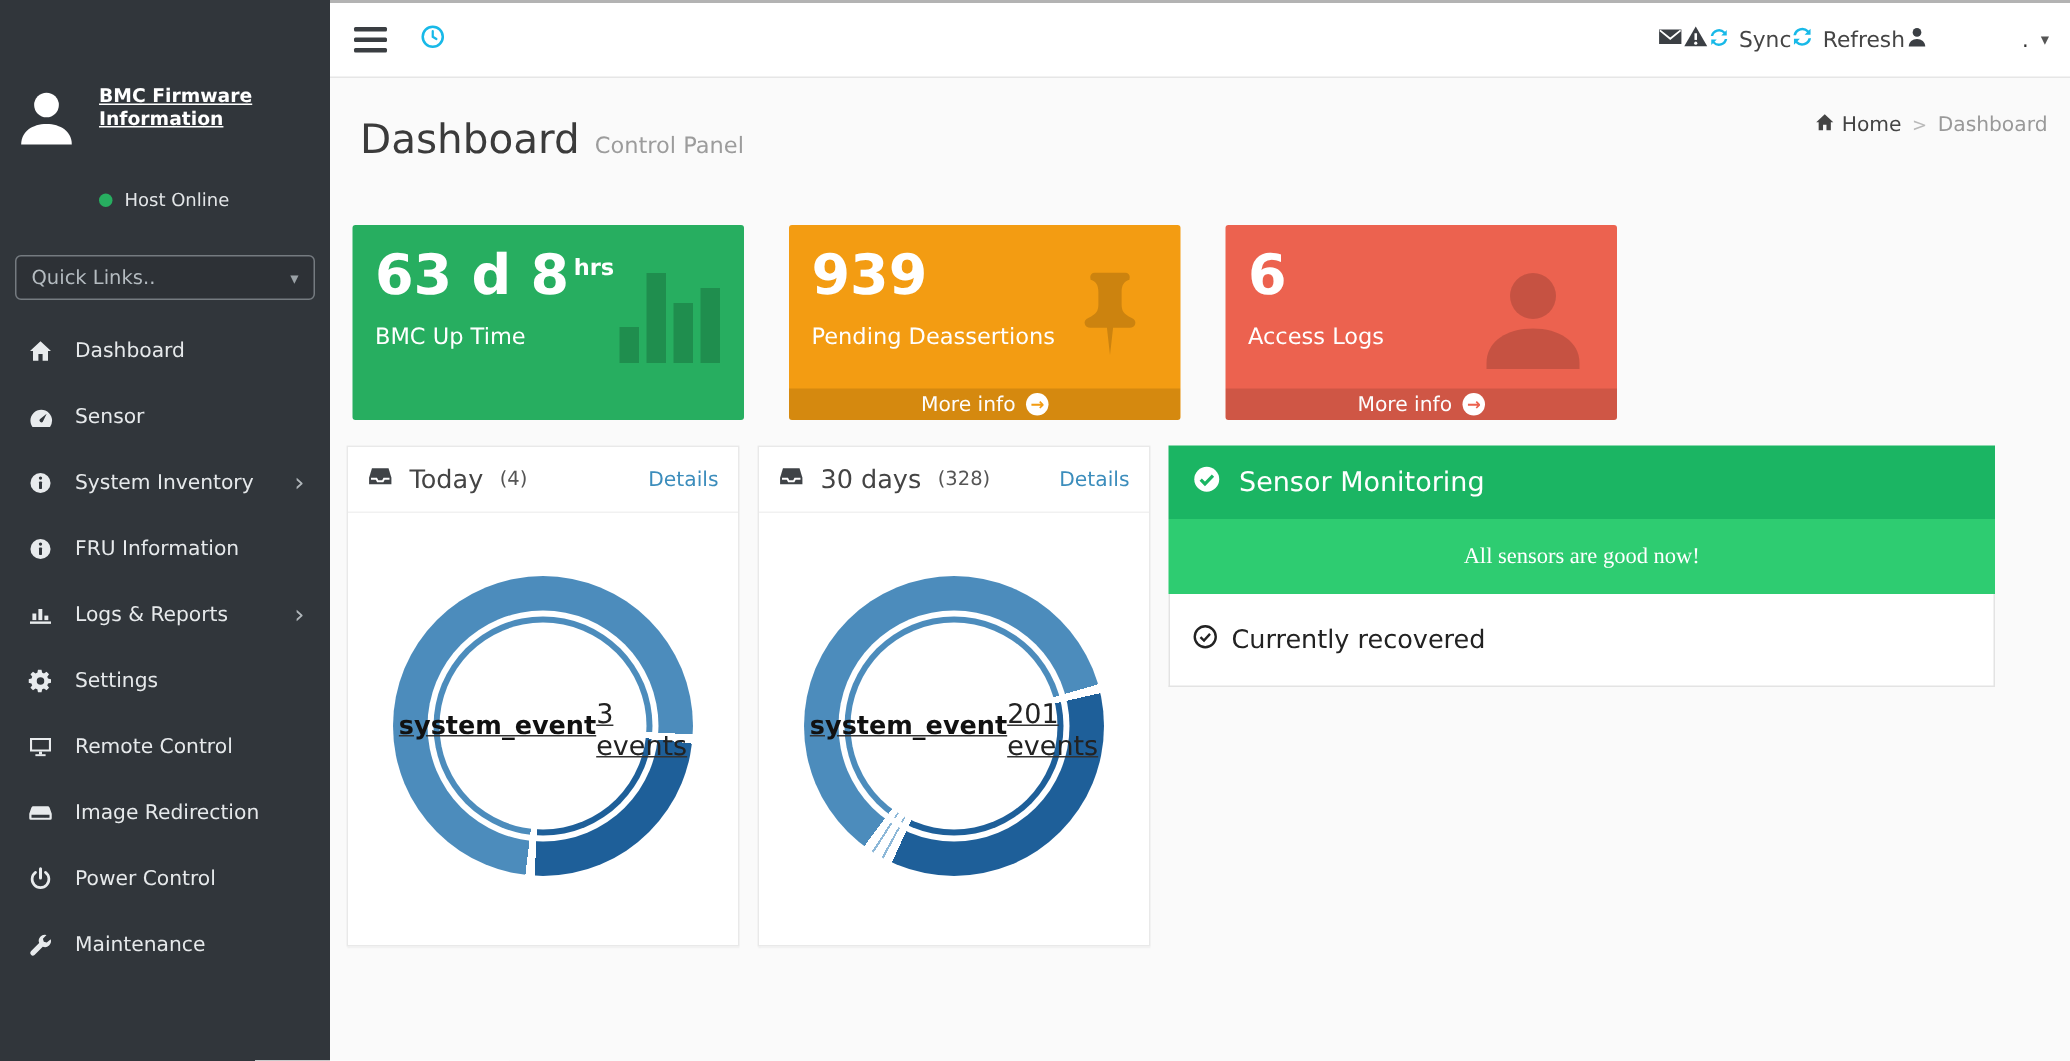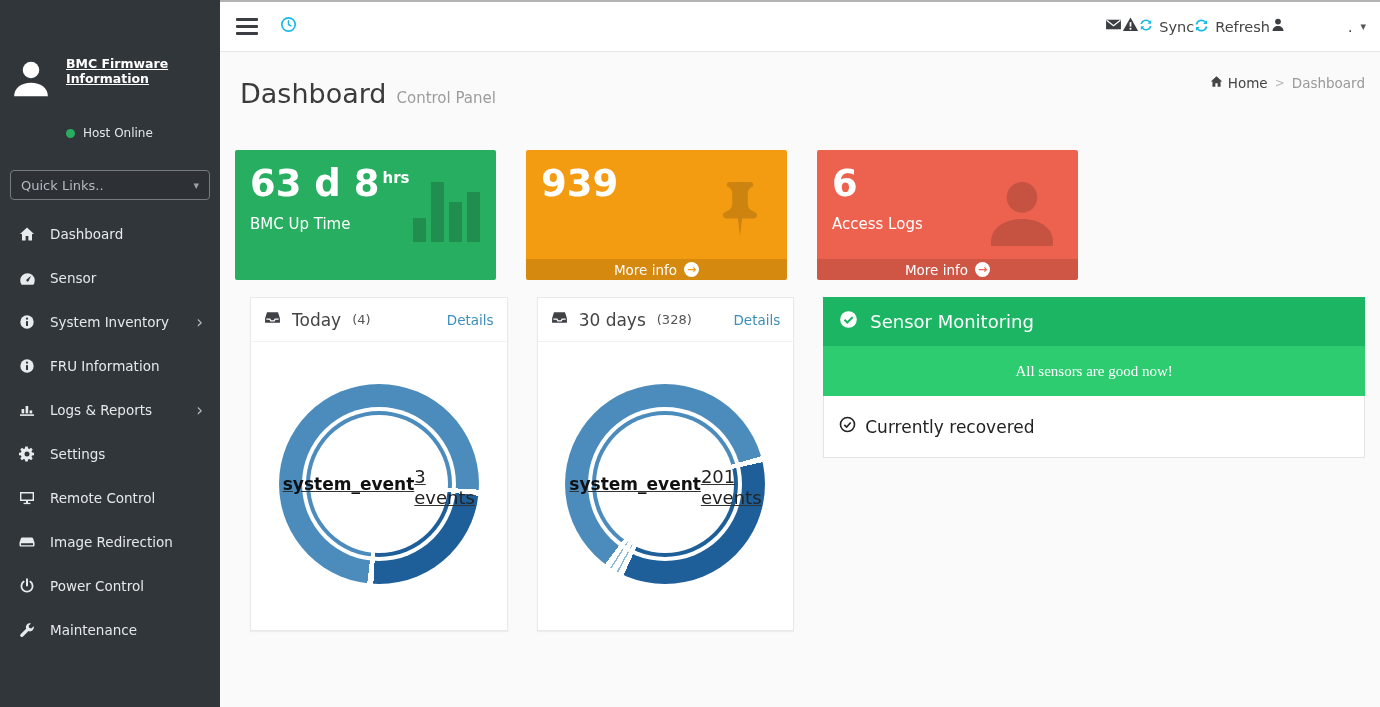--- a/index.html
+++ b/index.html
@@ -52,21 +52,21 @@
   .sb-sup { font-size:15px; font-weight:bold; position:relative; top:-13px; margin-left:3px; }
   .sb-label { font-size:15px; margin-top:9px; }
   .sb-icon { position:absolute; right:16px; top:22px; z-index:1; }
   .bars { display:flex; align-items:flex-end; gap:5px; height:62px; margin-top:8px; }
   .bars div { width:13px; background:rgba(0,0,0,0.18); }
   .sb-footer { position:absolute; left:0; right:0; bottom:0; height:21px; background:rgba(0,0,0,0.12);
     display:flex; align-items:center; justify-content:center; gap:7px; font-size:13.5px; color:#fdfdfd; cursor:pointer; z-index:3; }
   .arrow-circle { width:15px; height:15px; border-radius:50%; background:#fff; color:var(--accent,#888);
     display:flex; align-items:center; justify-content:center; font-size:11px; font-weight:bold; line-height:1; }
   
-  .panels { display:flex; gap:29px; padding:17px 15px 0 30px; align-items:flex-start; }
+  .panels { display:flex; gap:12px; padding:17px 15px 0 11px; align-items:flex-start; }
   .panel { width:262px; background:#fff; border:1px solid #e9e9e9; box-shadow:0 1px 1px rgba(0,0,0,0.05); }
   .panel-heading { height:44px; display:flex; align-items:center; padding:0 13px; gap:11px; border-bottom:1px solid #f1f1f1; }
   .panel-title { font-size:17px; color:#444; }
   .panel-count { font-size:13px; color:#555; }
   .details-link { margin-left:auto; color:#3c8dbc; font-size:13.5px; cursor:pointer; }
   .panel-body { height:288px; display:flex; justify-content:center; }
   
   .donut { position:relative; width:200px; height:200px; border-radius:50%; margin-top:42px; }
   .donut-gap { position:absolute; inset:23px; border-radius:50%; background:#fff; }
   .donut-thin { position:absolute; inset:27px; border-radius:50%; }
@@ -299,20 +299,21 @@
             <div style="height:60px"></div>
             <div style="height:40px"></div>
             <div style="height:50px"></div>
           </div>
       </div>
     </div>
 
     <div class="small-box" style="background-color: rgb(243, 156, 18); --accent: #f39c12;">
       <div class="sb-inner">
         <div class="sb-value">939</div>
+        <div class="sb-label">Pending Deassertions</div>
       </div>
       <div class="sb-icon">
         <svg viewBox="0 0 24 24" width="62" height="74" fill="rgba(0,0,0,0.16)">
             <path d="M8 1.5h8a1.1 1.1 0 0 1 1.1 1.1l-.1.7c-1.5.5-2 1.5-2 3.2v3.2c0 1.7.6 2.5 2.5 3.4.9.4 1.2 1 1 1.6-.1.6-.7 1-1.4 1h-4.3L12 22.8l-.8-7.1H6.9c-.7 0-1.3-.4-1.4-1-.2-.6.1-1.2 1-1.6 1.9-.9 2.5-1.7 2.5-3.4V6.5c0-1.7-.5-2.7-2-3.2l-.1-.7A1.1 1.1 0 0 1 8 1.5z"></path>
           </svg>
       </div>
       <div class="sb-footer">
         <span>More info</span>
         <span class="arrow-circle">→</span>
       </div>

